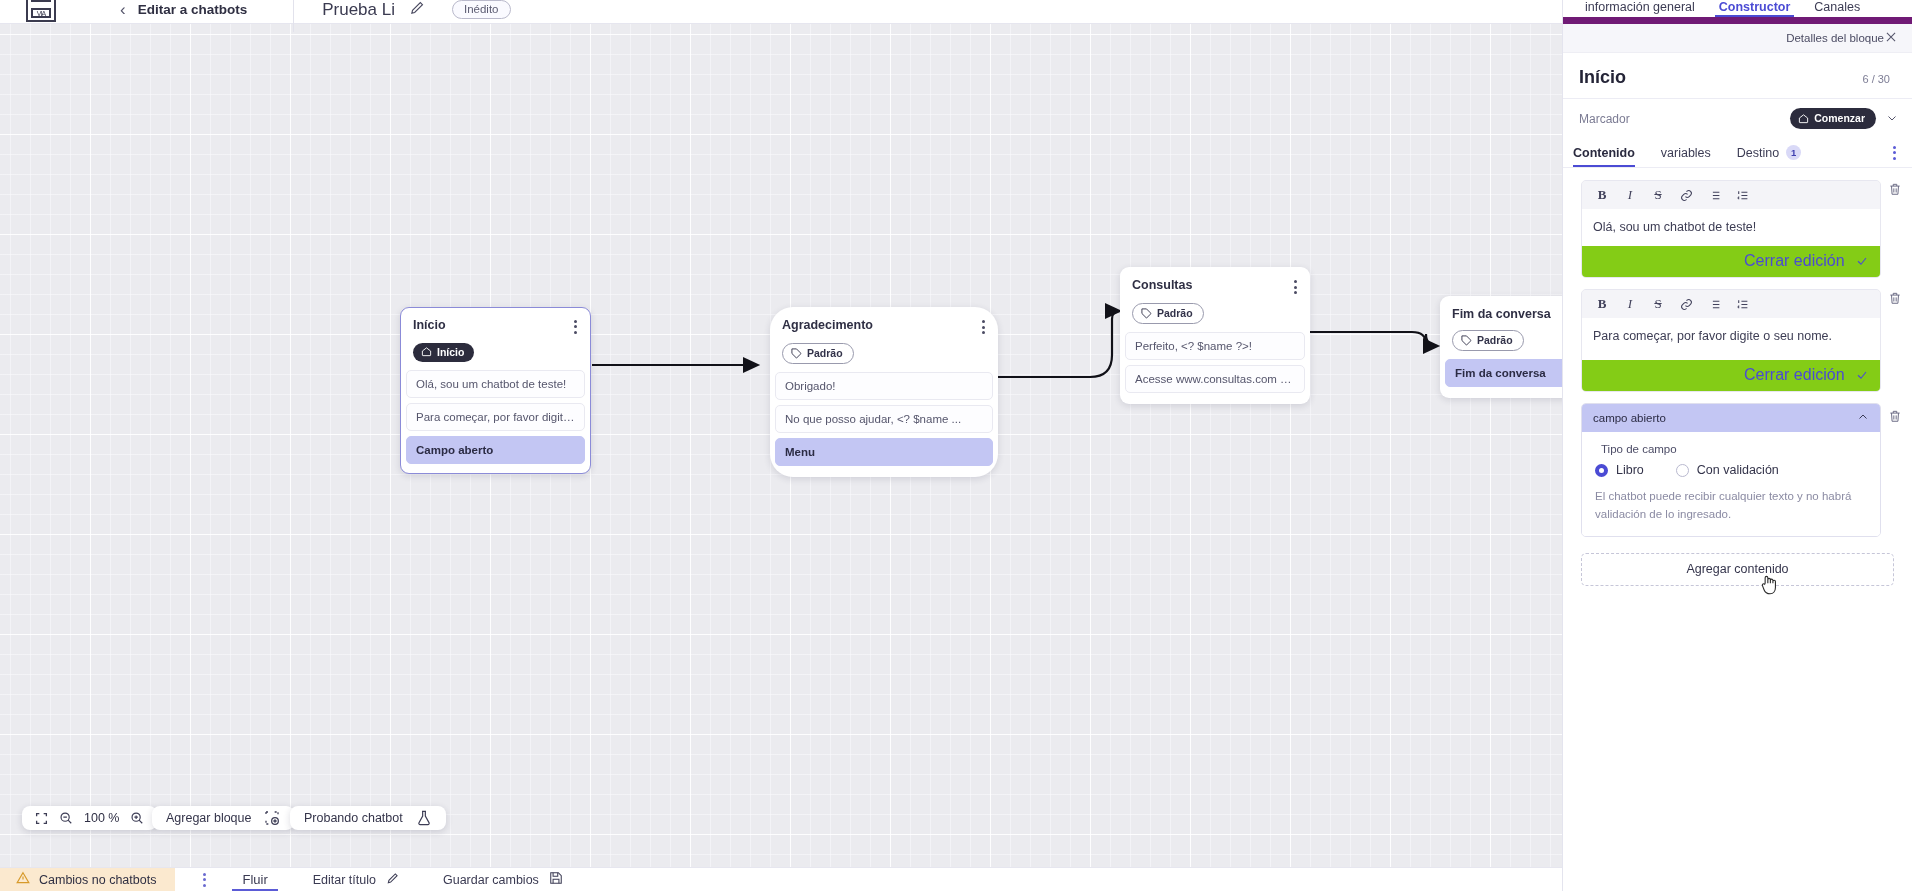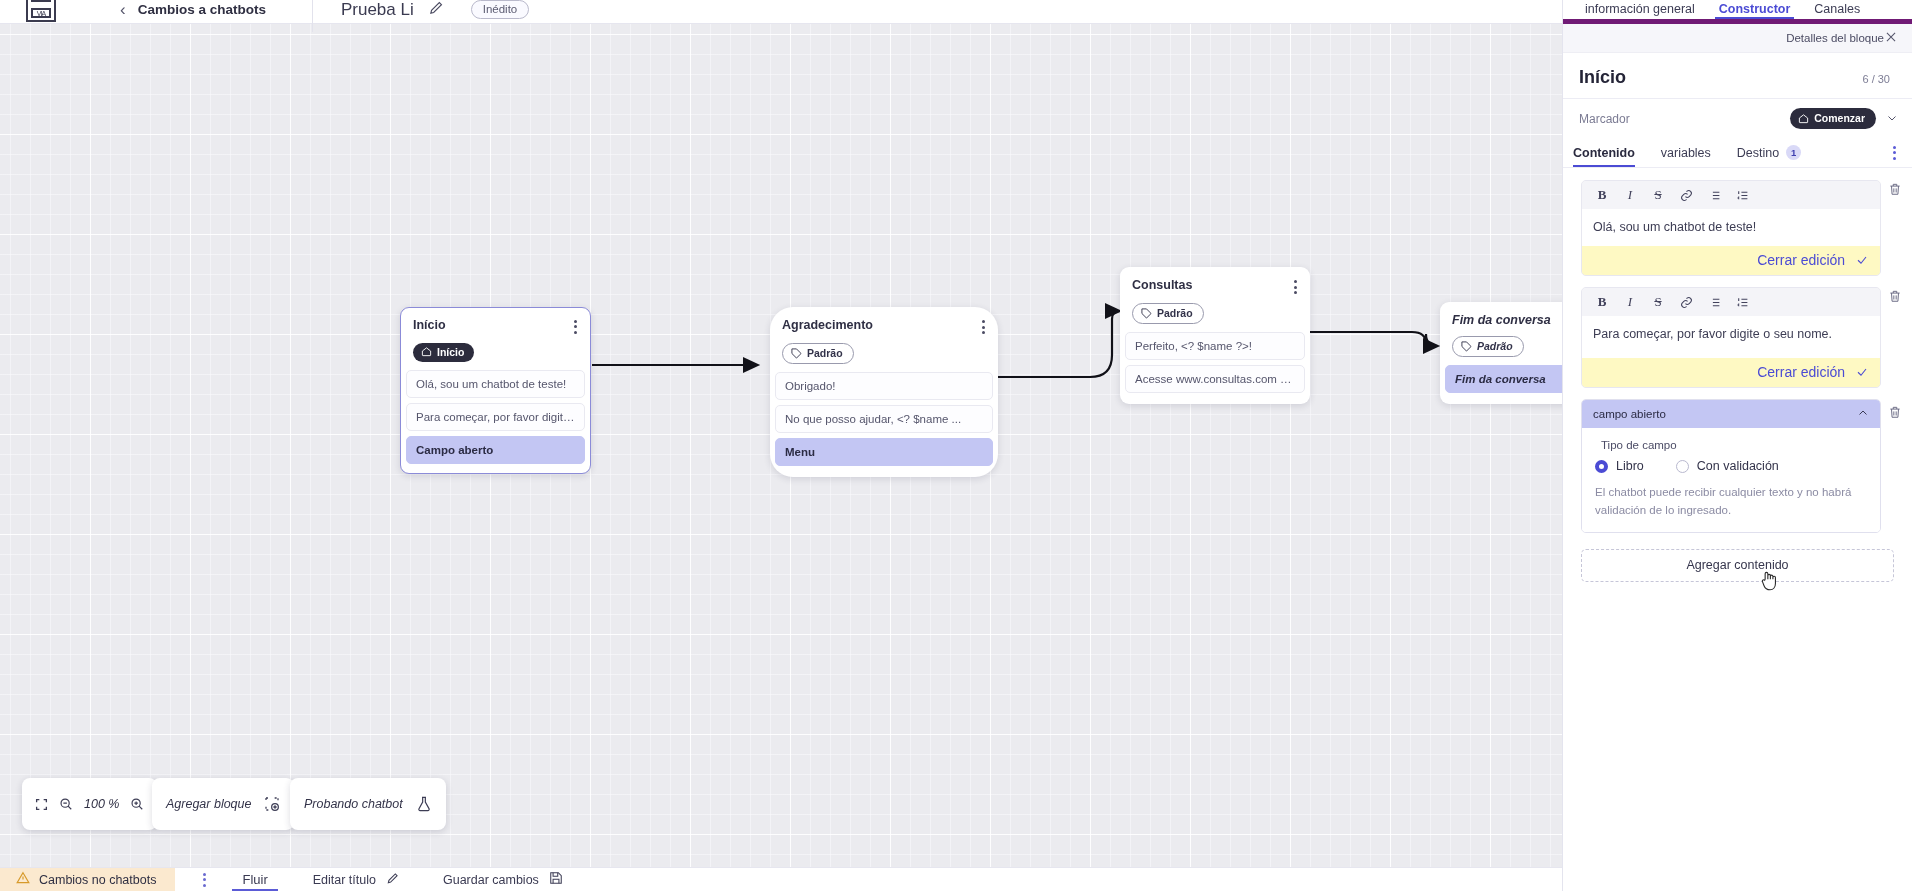--- a/index.html
+++ b/index.html
@@ -98,23 +98,23 @@
     border: 1px solid #e9e9f1; border-radius: 5px;
     padding: 7px 9px; white-space: nowrap; overflow: hidden; text-overflow: ellipsis;
   }
   .nitem.sel {
     background: #c3c6f3; border-color: #c3c6f3; color: #2b2b44; font-weight: bold;
   }
 
   
   .fbar {
     position: absolute; display: flex; align-items: center;
-    background: #ffffff; border-radius: 8px; height: 52px;
+    background: #ffffff; border-radius: 8px; height: 24px;
     box-shadow: 0 2px 7px rgba(40,40,70,.16);
-    font-size: 12.5px; color: #34344a; font-style: italic;
+    font-size: 12.5px; color: #34344a;
   }
   #zoombar { left: 22px; bottom: 37px; padding: 0 13px; gap: 11px; }
   #zoombar .zlabel { font-size: 12.5px; color: #2f2f44; }
   #addblock { left: 152px; bottom: 37px; padding: 0 14px; gap: 13px; }
   #testbot  { left: 290px; bottom: 37px; padding: 0 14px; gap: 13px; }
   .ico { display: flex; align-items: center; justify-content: center; cursor: pointer; }
 
   
   #statusbar {
     position: absolute; bottom: 0; left: 0; width: 1562px; height: 24px;
@@ -140,21 +140,21 @@
   }
 
   
   #panel {
     position: absolute; top: 0; right: 0; width: 350px; height: 891px;
     background: #ffffff; border-left: 1px solid #e4e4ee;
     display: flex; flex-direction: column; z-index: 40;
   }
   #panel-tabs {
     display: flex; align-items: flex-end; gap: 0;
-    height: 24px; padding-left: 10px; border-bottom: 5px solid #701a75;
+    height: 24px; padding-left: 10px; border-bottom: 7px solid #701a75;
     background: #ffffff;
   }
   .ptab {
     font-size: 12.5px; color: #3c3c54; padding: 0 12px 4px; position: relative;
     cursor: pointer; line-height: 1;
   }
   .ptab.active { color: #4b4bd4; font-weight: bold; }
   .ptab.active::after {
     content:""; position:absolute; left:8px; right:8px; bottom:0; height:2.5px; background:#4b4bd4;
   }
@@ -222,22 +222,22 @@
   }
   .etoolbar span {
     width: 28px; height: 20px; display: flex; align-items: center; justify-content: center;
     font-size: 13px; color: #42425c; cursor: pointer;
   }
   .etext {
     background: #ffffff; padding: 9px 11px; font-size: 12.5px; color: #3d3d54;
     line-height: 1.55; min-height: 20px;
   }
   .efooter {
-    background: #fef9c3; padding: 6px 12px 7px; text-align: right;
-    font-size: 14px; color: #4b4bd4; cursor: pointer;
+    background: #84cc16; padding: 6px 12px 7px; text-align: right;
+    font-size: 16px; color: #4b4bd4; cursor: pointer;
   }
   .efooter .ck { margin-left: 7px; }
   .trash { padding-top: 2px; cursor: pointer; }
 
   .collapse-card { display: flex; align-items: flex-start; gap: 7px; margin-bottom: 11px; }
   .ccard { flex: 1; border: 1px solid #e0e0ee; border-radius: 5px; overflow: hidden; }
   .ccard-head {
     background: #c3c6f3; padding: 7px 11px; display: flex; align-items: center;
     justify-content: space-between; font-size: 11.5px; color: #2b2b44;
   }
@@ -258,21 +258,21 @@
   #cursor-hand { position: absolute; left: 178px; top: 20px; }
 </style>
 </head>
 <body>
 
 <div id="topbar">
   <div class="logo-box">
     <div class="logo-inner">VIA</div>
   </div>
   <div class="back-chevron">‹</div>
-  <div class="back-label">Cambios a chatbots</div>
+  <div class="back-label">Editar a chatbots</div>
   <div class="topbar-divider"></div>
   <div class="doc-title">Prueba Li</div>
   <div class="pencil-ico">
     <svg width="17" height="17" viewBox="0 0 24 24" fill="none" stroke="#4a4a60" stroke-width="1.6">
       <path d="M4 20l4-1 11-11-3-3L5 16l-1 4z"></path>
     </svg>
   </div>
   <div class="badge-inedito">Inédito</div>
 </div>
 
@@ -356,21 +356,21 @@
         </svg>
         <span>Padrão</span>
       </span>
     </div>
     <div class="node-items">
       <div class="nitem">Perfeito, &lt;? $name ?&gt;!</div>
       <div class="nitem">Acesse www.consultas.com par...</div>
     </div>
   </div>
 
-  <div class="node" style="left:1440px; top:278px; width:190px;font-style:italic;">
+  <div class="node" style="left:1440px; top:272px; width:190px;">
     <div class="node-head">
       <div class="node-title">Fim da conversa</div>
     </div>
     <div class="tagrow">
       <span class="tag padrao">
         <svg width="11" height="11" viewBox="0 0 24 24" fill="none" stroke="#33334a" stroke-width="2">
           <path d="M20.6 13.4L12 22 2 12V2h10l8.6 8.6a2 2 0 0 1 0 2.8z"></path>
         </svg>
         <span>Padrão</span>
       </span>

